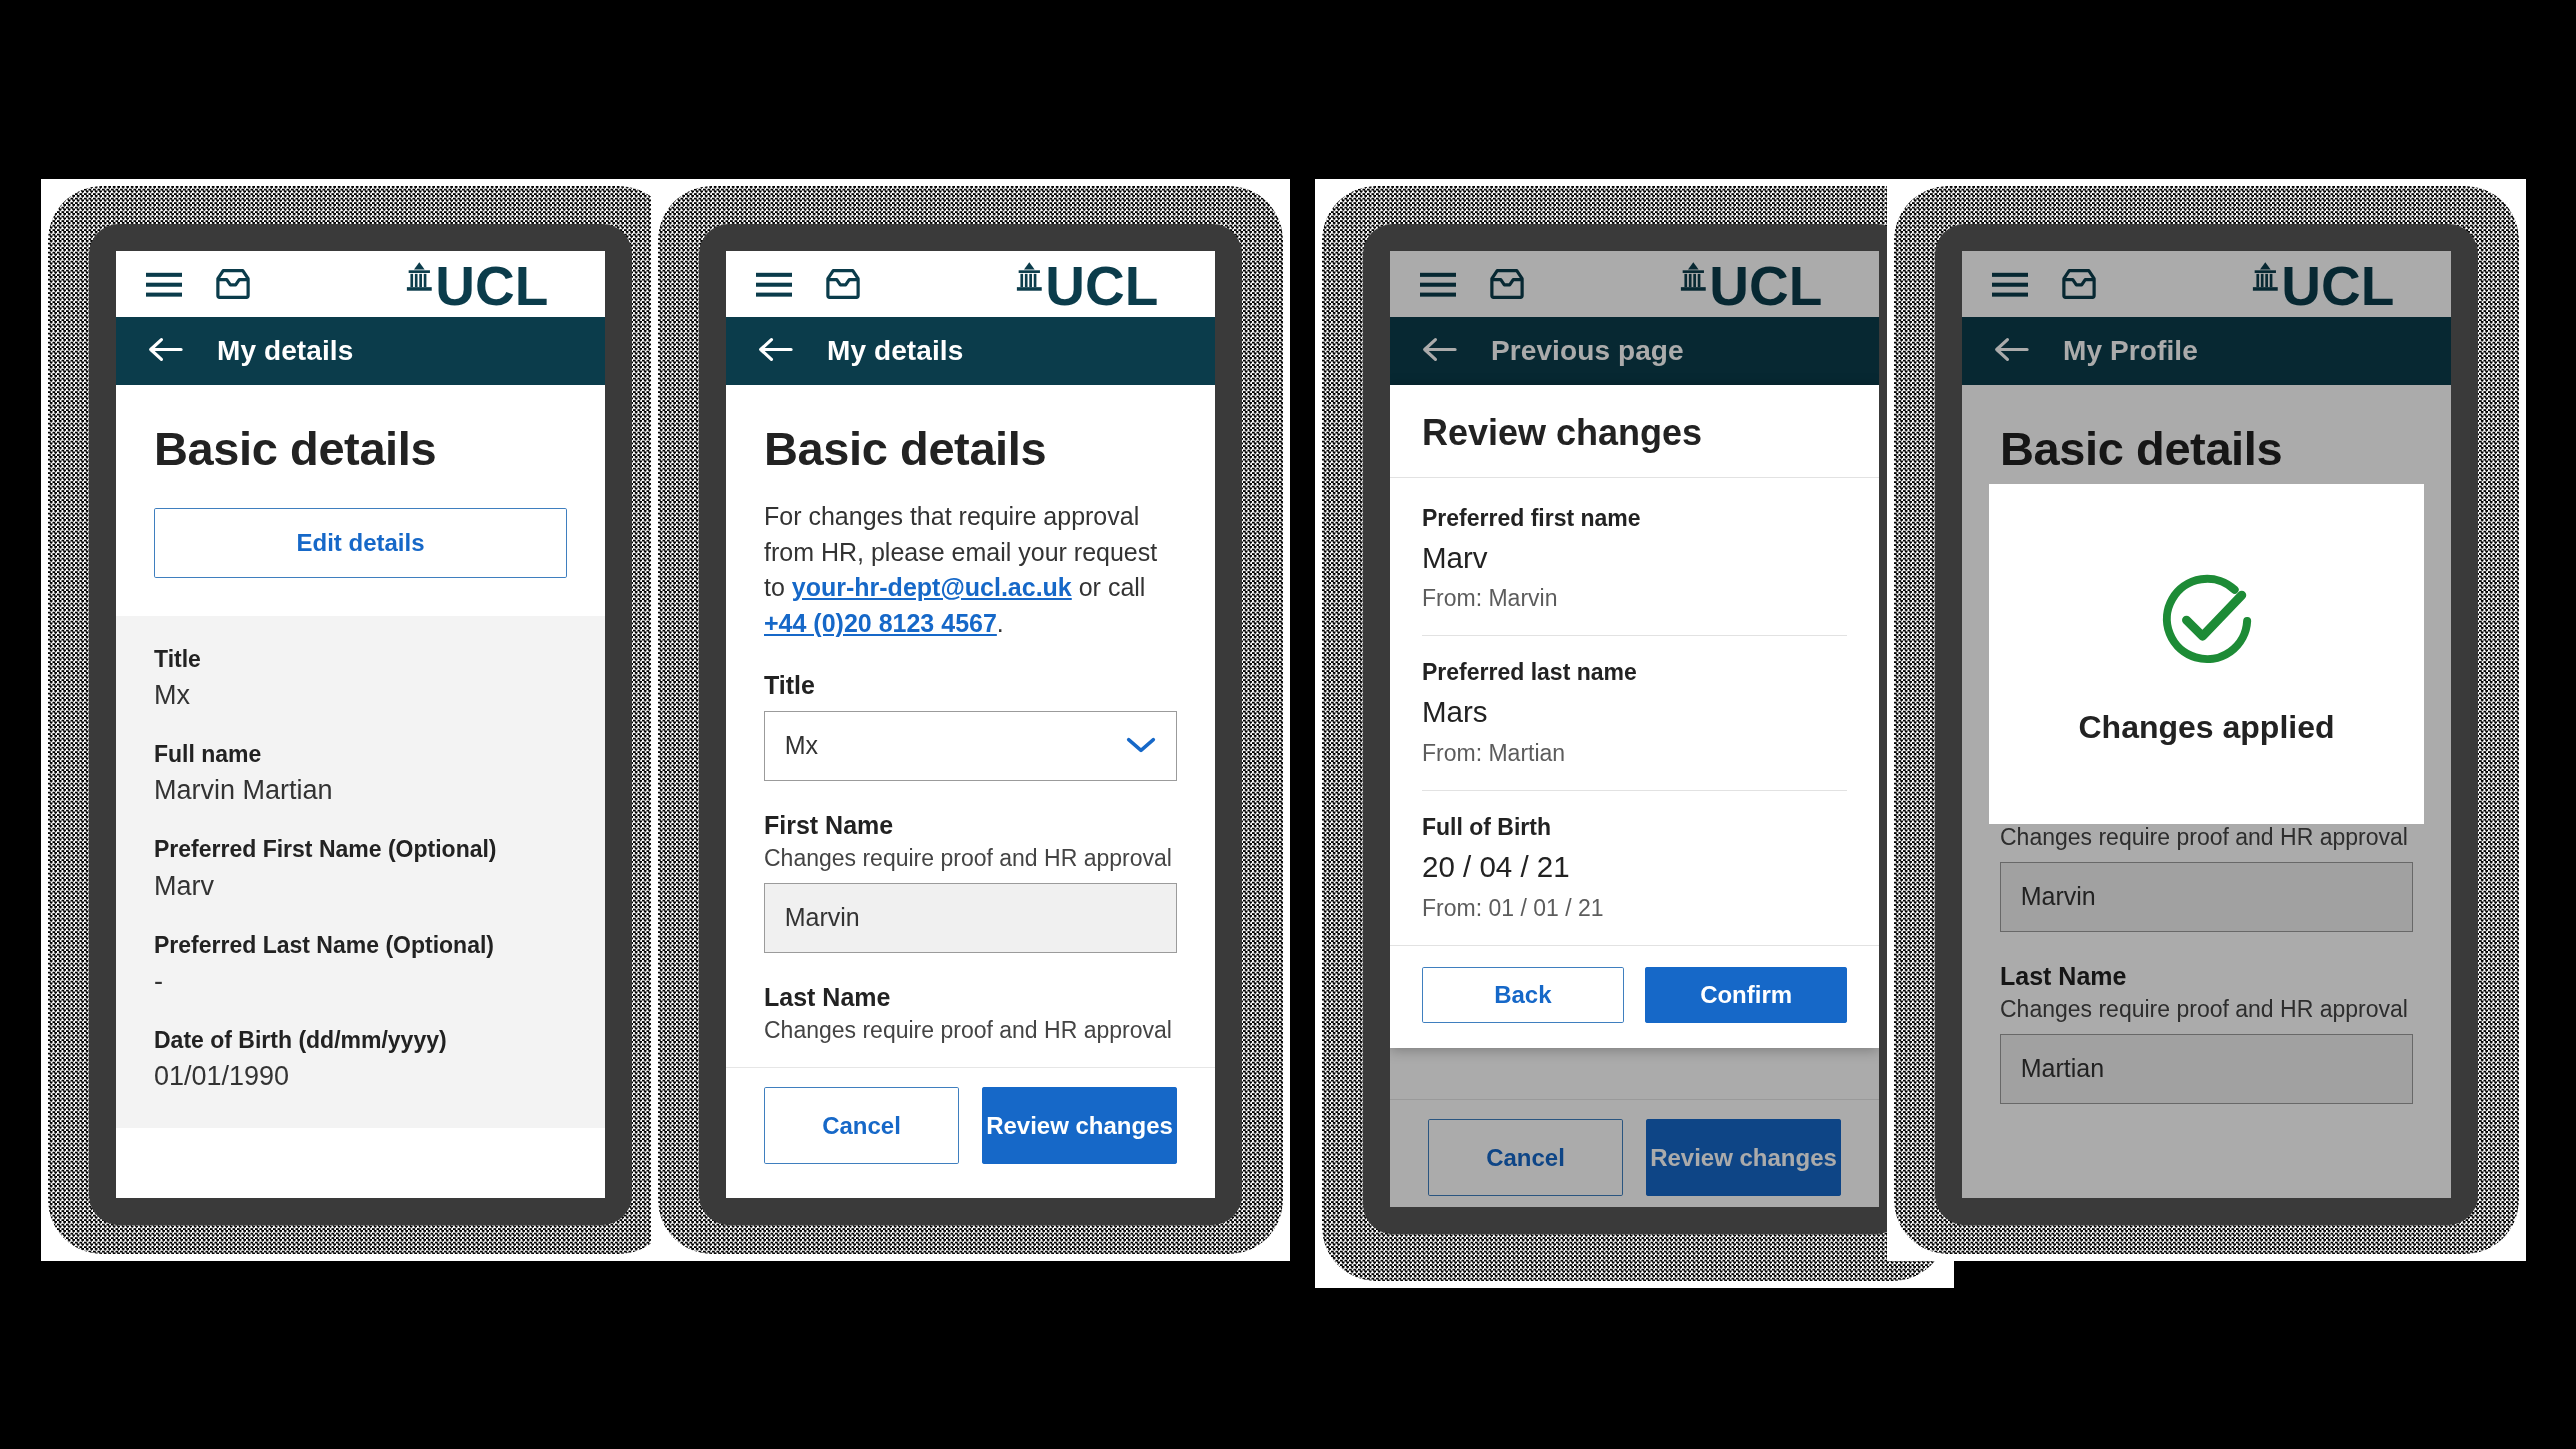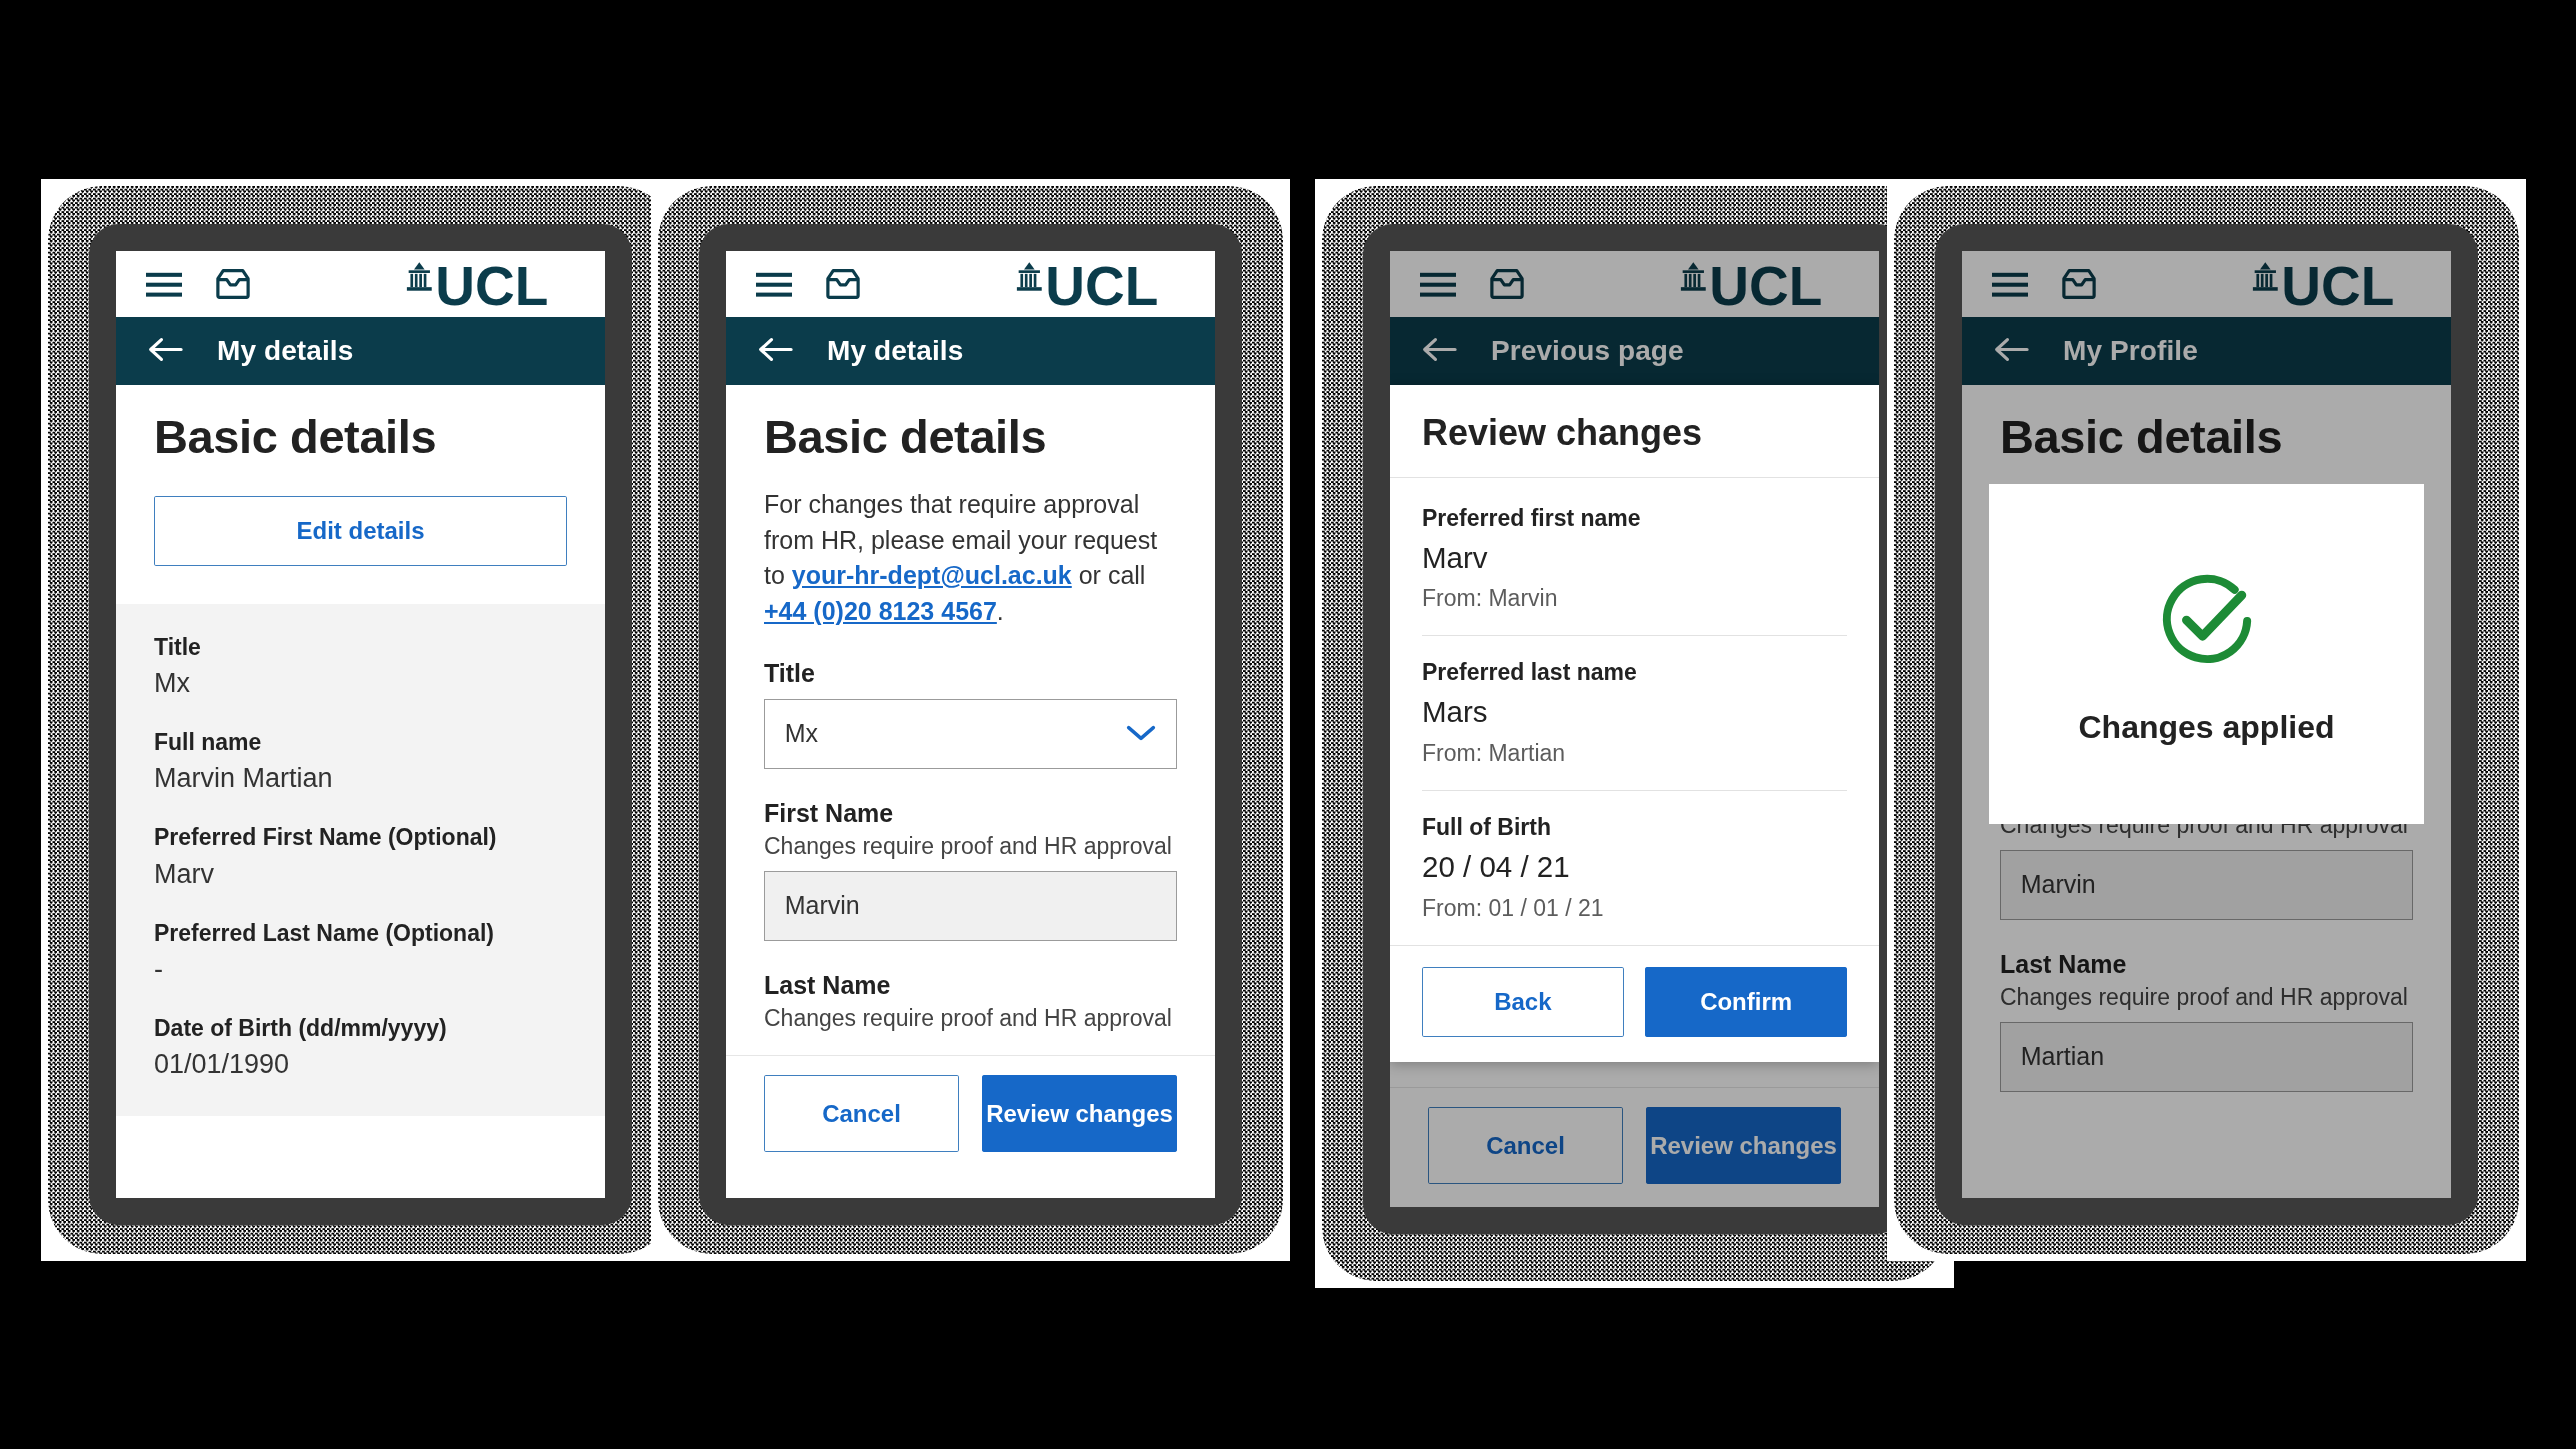--- a/index.html
+++ b/index.html
@@ -48,21 +48,21 @@
     height: 68px; background:#0b3c4b; color:#ffffff;
     display:flex; align-items:center; gap:34px; padding-left: 31px;
   }
   .titlebar-text { font-size: 28px; font-weight: 700; letter-spacing: 0.1px; }
 
   .content { padding: 0 0 0 0; background:#fff; position:relative; height: calc(100% - 134px); }
   .pad { padding: 0 38px; }
 
   h1.page-title {
     font-size: 47px; font-weight: 700; color:#222; letter-spacing:-0.4px;
-    margin: 24px 0 0 0;
+    margin: 36px 0 0 0;
   }
 
   .btn {
     display:flex; align-items:center; justify-content:center;
     font-size: 24px; font-weight: 700; cursor:pointer; border-radius:1.8px;
   }
   .btn-outline { border: 1.8px solid #3f7fbf; color:#1668c8; background:#fff; }
   .btn-primary { background:#1668c8; color:#fff; border:1.8px solid #1668c8; }
 
   .edit-btn { height: 70px; margin-top: 32px; }
@@ -102,21 +102,21 @@
   }
   .modal-head { padding: 27px 32px 23px; border-bottom:0.9px solid #e2e2e2; }
   .modal-title { font-size: 36px; font-weight:700; color:#222; }
   .modal-body { padding: 3.6px 32px 0; }
   .change-row { padding: 23px 0 23px; border-bottom:0.9px solid #e2e2e2; }
   .change-row:last-child { border-bottom:none; }
   .c-label { font-size: 23px; font-weight:700; color:#222; }
   .c-new { font-size: 29.5px; color:#222; margin-top: 9px; }
   .c-old { font-size: 23px; color:#5c5c5c; margin-top: 10.7px; }
   .modal-actions { display:flex; gap:21.5px; padding: 21.5px 32px 25px; border-top:0.9px solid #e2e2e2; }
-  .modal-actions .btn { flex:1; height: 70px; }
+  .modal-actions .btn { flex:1; height: 56px; }
 
   .success-modal {
     position:absolute; background:#fff; display:flex; flex-direction:column;
     align-items:center; justify-content:center; gap: 27px;
   }
   .success-text { font-size: 32px; font-weight:700; color:#222; }
 
   .ghost-text { font-size: 25px; color:#333; line-height:1.45; }
   .ghost-label { font-size: 25px; font-weight:700; color:#222; }
   .ghost-box { height: 66px; border:1.8px solid #9b9b9b; margin-top: 10.7px; }

